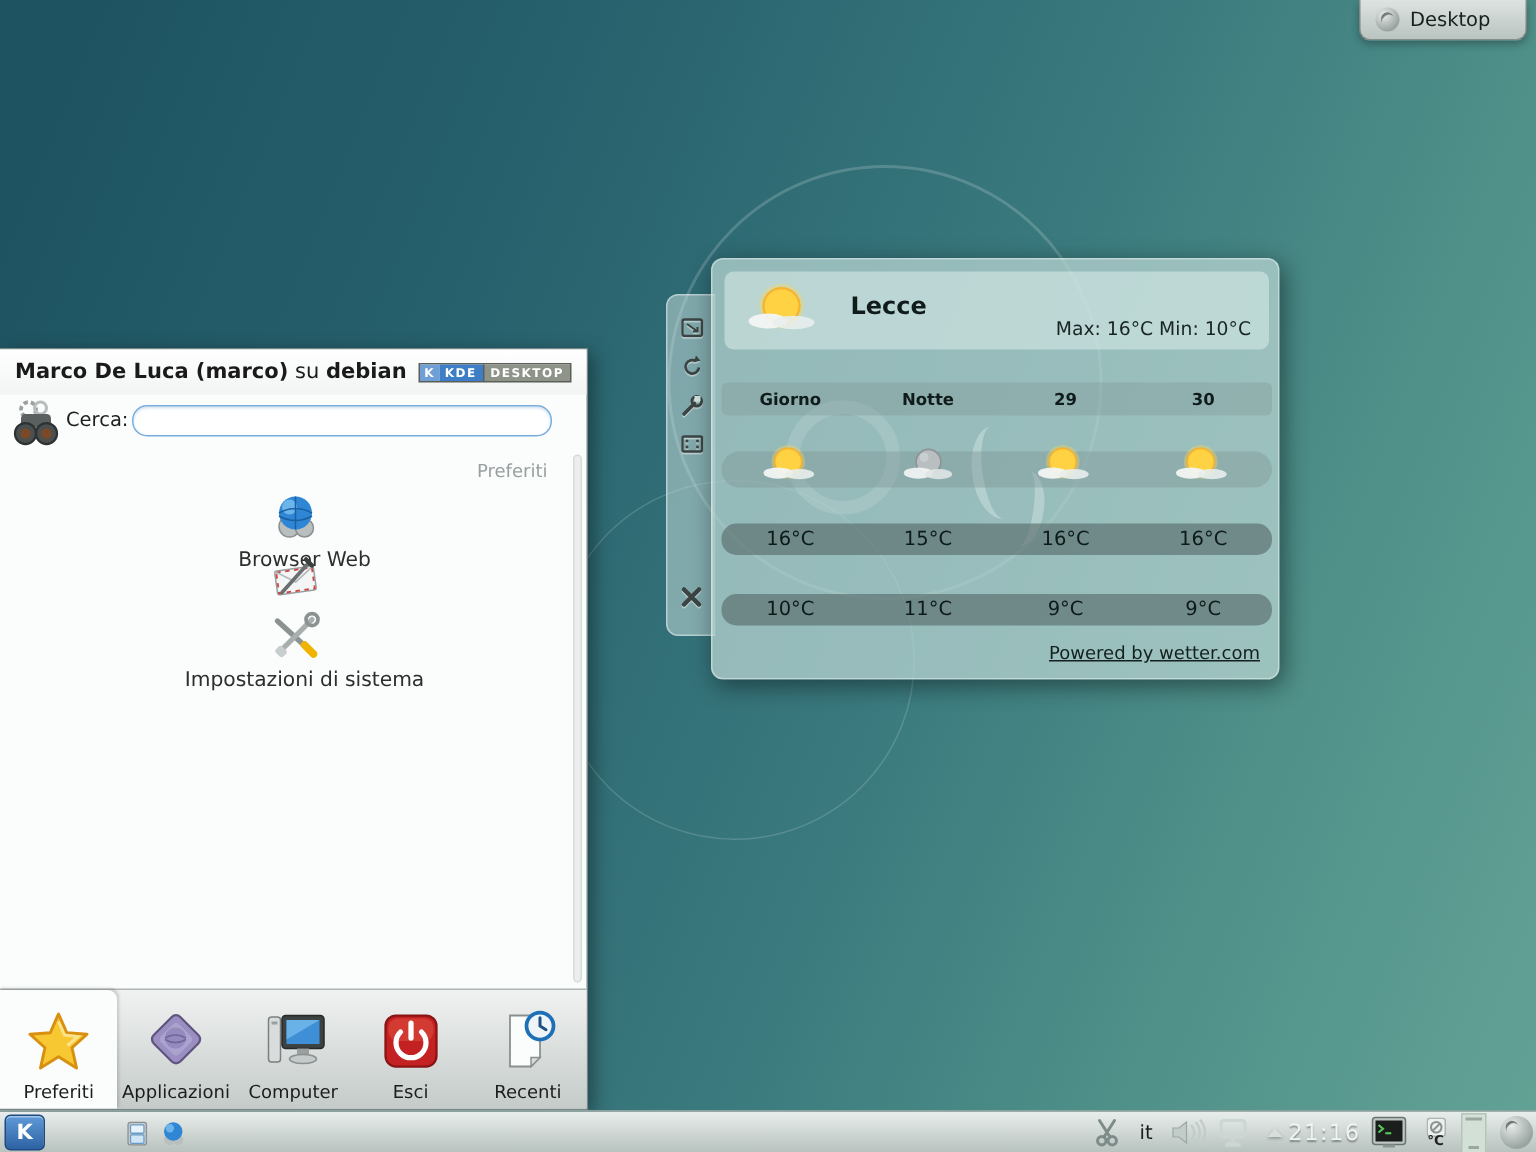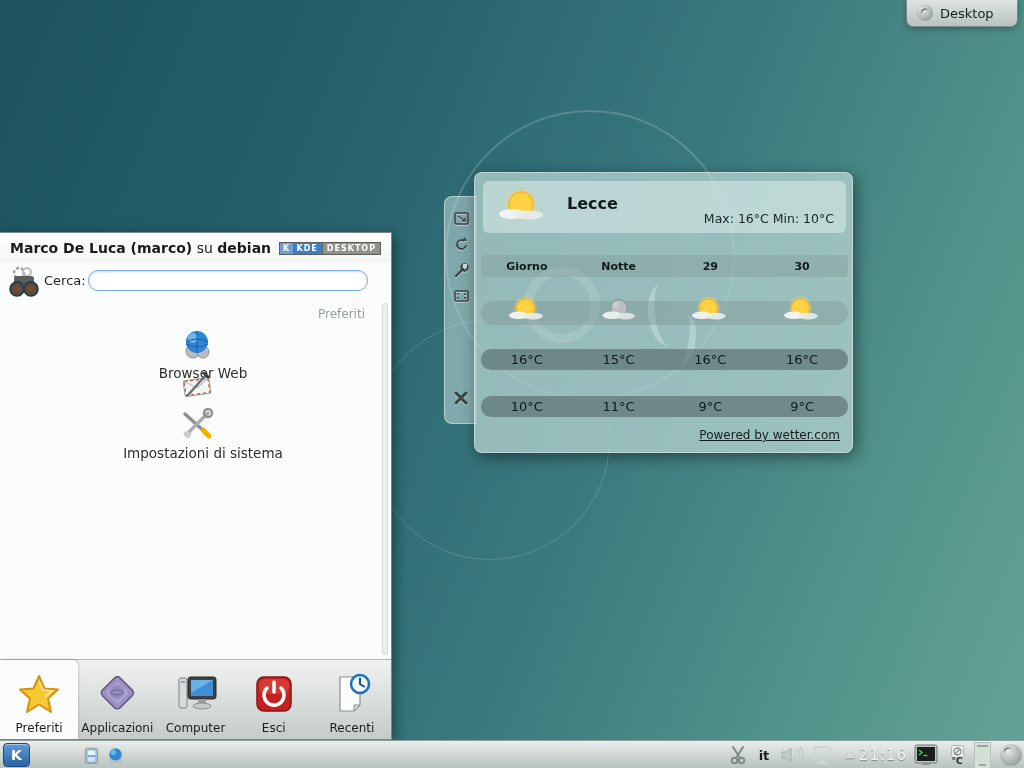--- a/index.html
+++ b/index.html
@@ -97,21 +97,21 @@
   .ko-tab .tlabel { font-size:12px; color:#1c1c1c; margin-top:2px; }
   .ko-tab.active { background:#fbfcfc; border-radius:0 6px 0 0; box-shadow:1px -1px 2px rgba(0,0,0,0.15); }
 
   
   .panel { position:absolute; left:0; top:740px; width:1024px; height:28px;
     background:linear-gradient(#e9eeec,#b8c2bf); border-top:1px solid #90a09d; }
   .pi { position:absolute; top:0; height:28px; display:flex; align-items:center; justify-content:center; cursor:pointer; }
   .kmenu { left:3px; width:27px; height:24px; top:2px; border-radius:4px;
     background:linear-gradient(#5f9ad8,#2d62a3); border:1px solid #1d4a80;
     color:#fff; font-weight:bold; font-size:14px; box-shadow:inset 0 1px 0 rgba(255,255,255,0.45); }
-  .tray-text { font-size:13px; font-weight:bold; color:#1c1c1c; }
+  .tray-text { font-size:13px; font-weight:normal; color:#1c1c1c; }
   .clock { font-size:15px; color:#eff4f2; text-shadow:0 1px 1px rgba(0,0,0,0.35); letter-spacing:1px; }
   .tray-arrow { width:0; height:0; border-left:5px solid transparent; border-right:5px solid transparent;
     border-bottom:6px solid #d7dedc; filter:drop-shadow(0 1px 1px rgba(0,0,0,0.3)); }
   .pager-strip { left:974px; width:17px; height:27px; top:1px; background:#d2e0d6;
     border:1px solid #b4c4ba; flex-direction:column; justify-content:space-between; padding:2px 1px; }
   .pager-strip i { display:block; width:11px; height:2px; background:#9aa89f; }
   .panel-cashew { left:997px; width:27px; }
   .wtray { flex-direction:column; line-height:1; }
   .wtray .lbl { font-size:9px; font-weight:bold; color:#222; margin-top:-1px; }
 </style>

